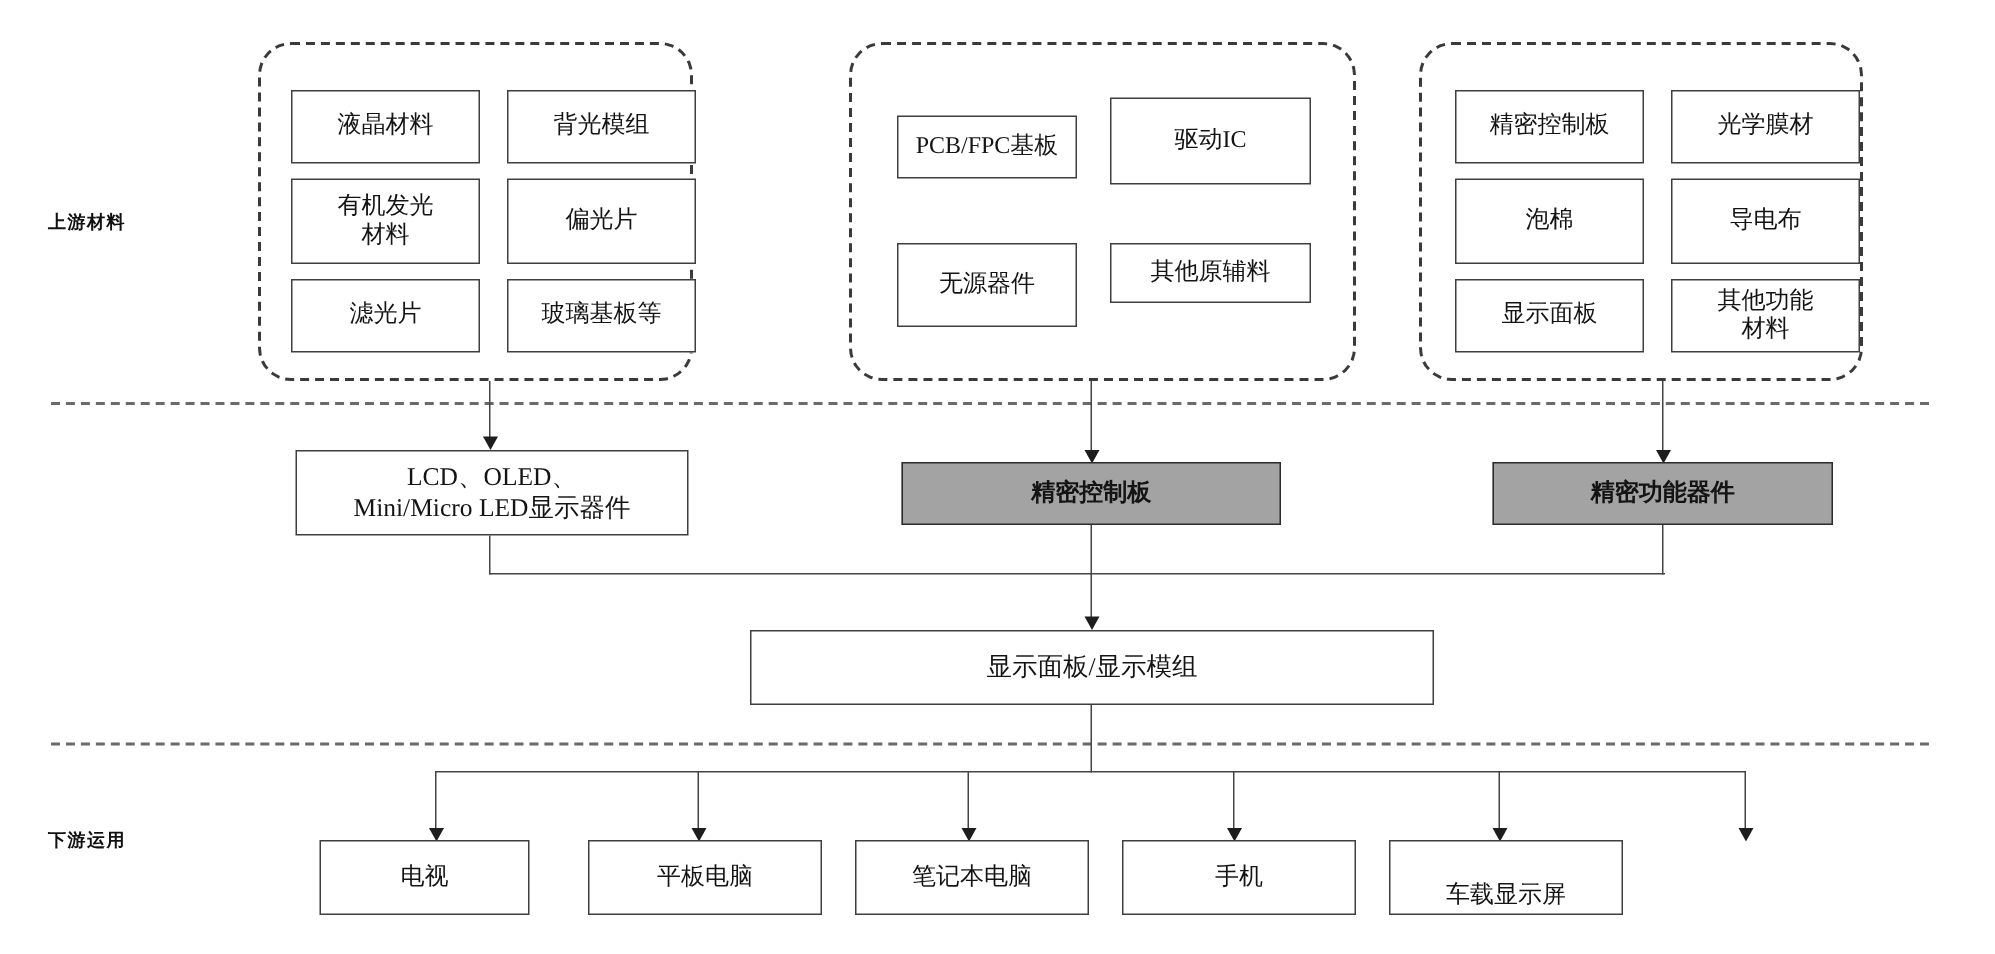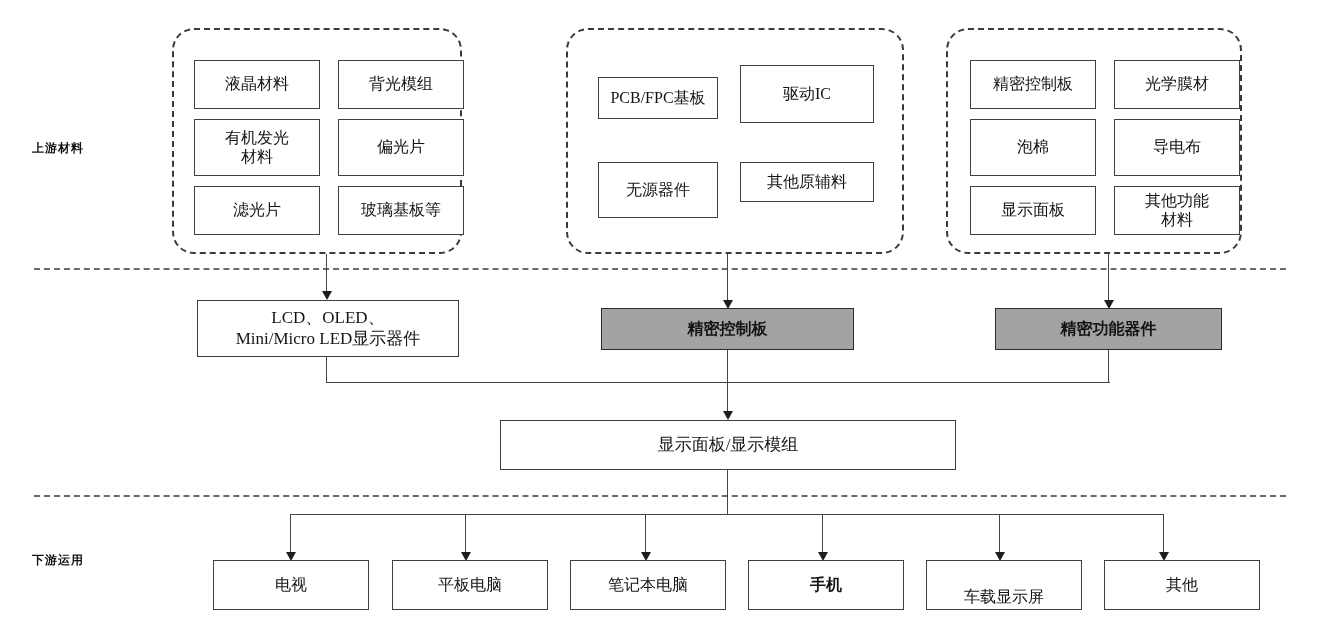--- a/index.html
+++ b/index.html
@@ -201,32 +201,29 @@
 
   <div class="abs vline" style="left:822px; top:514px; height:40px;"></div>
   <div class="abs arrow-down" style="left:818px; top:552px;"></div>
 
   <div class="abs vline" style="left:999px; top:514px; height:40px;"></div>
   <div class="abs arrow-down" style="left:995px; top:552px;"></div>
 
   <div class="abs vline" style="left:1163px; top:514px; height:40px;"></div>
   <div class="abs arrow-down" style="left:1159px; top:552px;"></div>
 
-  <div class="abs node" style="left:213px; top:560px; width:156px; height:50px;">
+  <div class="abs node" style="left:213px; top:560px; width:140px; height:50px;">
     <span>电视</span>
   </div>
   <div class="abs node" style="left:392px; top:560px; width:156px; height:50px;">
     <span>平板电脑</span>
   </div>
   <div class="abs node" style="left:570px; top:560px; width:156px; height:50px;">
     <span>笔记本电脑</span>
   </div>
-  <div class="abs node" style="left:748px; top:560px; width:156px; height:50px;font-weight:bold;">
+  <div class="abs node" style="left:748px; top:560px; width:156px; height:50px;">
     <span>手机</span>
   </div>
   <div class="abs node" style="left:926px; top:560px; width:156px; height:50px;align-items:flex-end;">
     <span>车载显示屏</span>
   </div>
-  <div class="abs node" style="left:1104px; top:560px; width:156px; height:50px;">
-    <span>其他</span>
-  </div>
 
 </div>
 
 </body></html>

